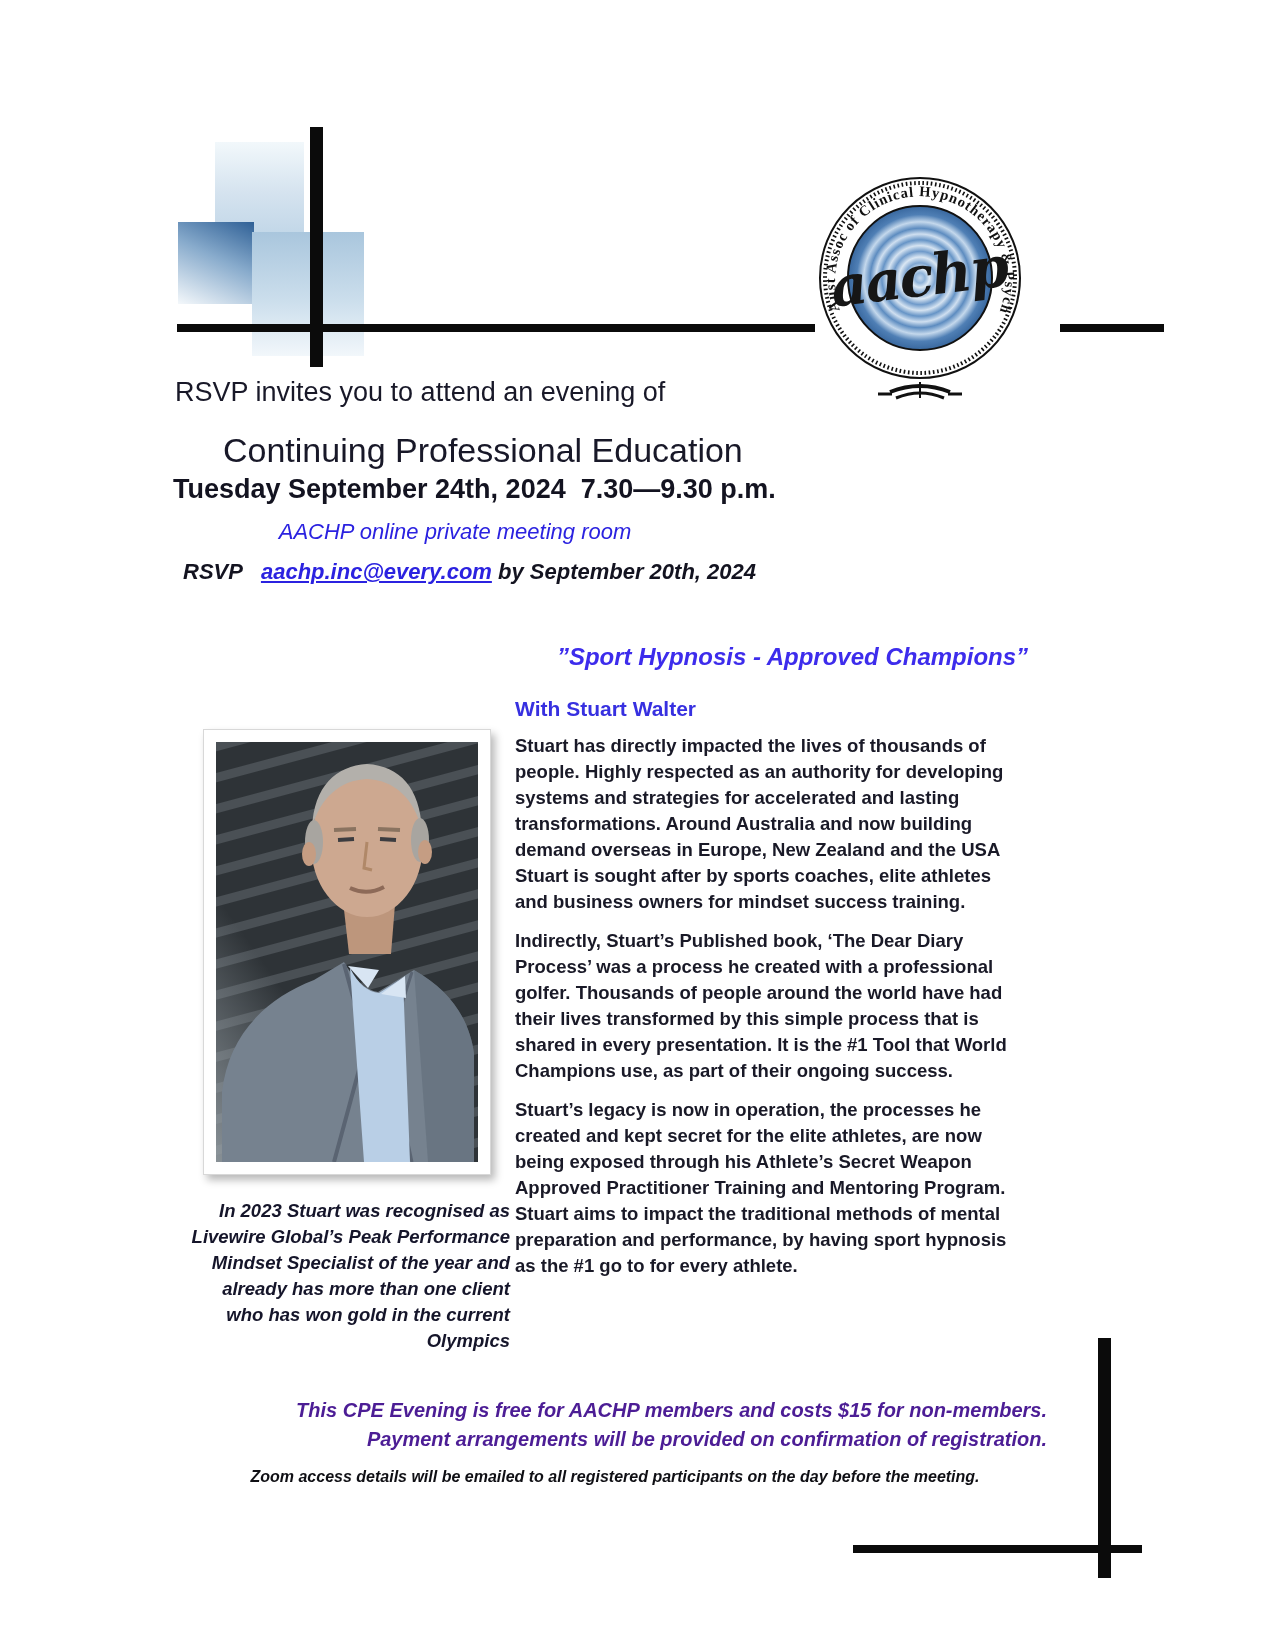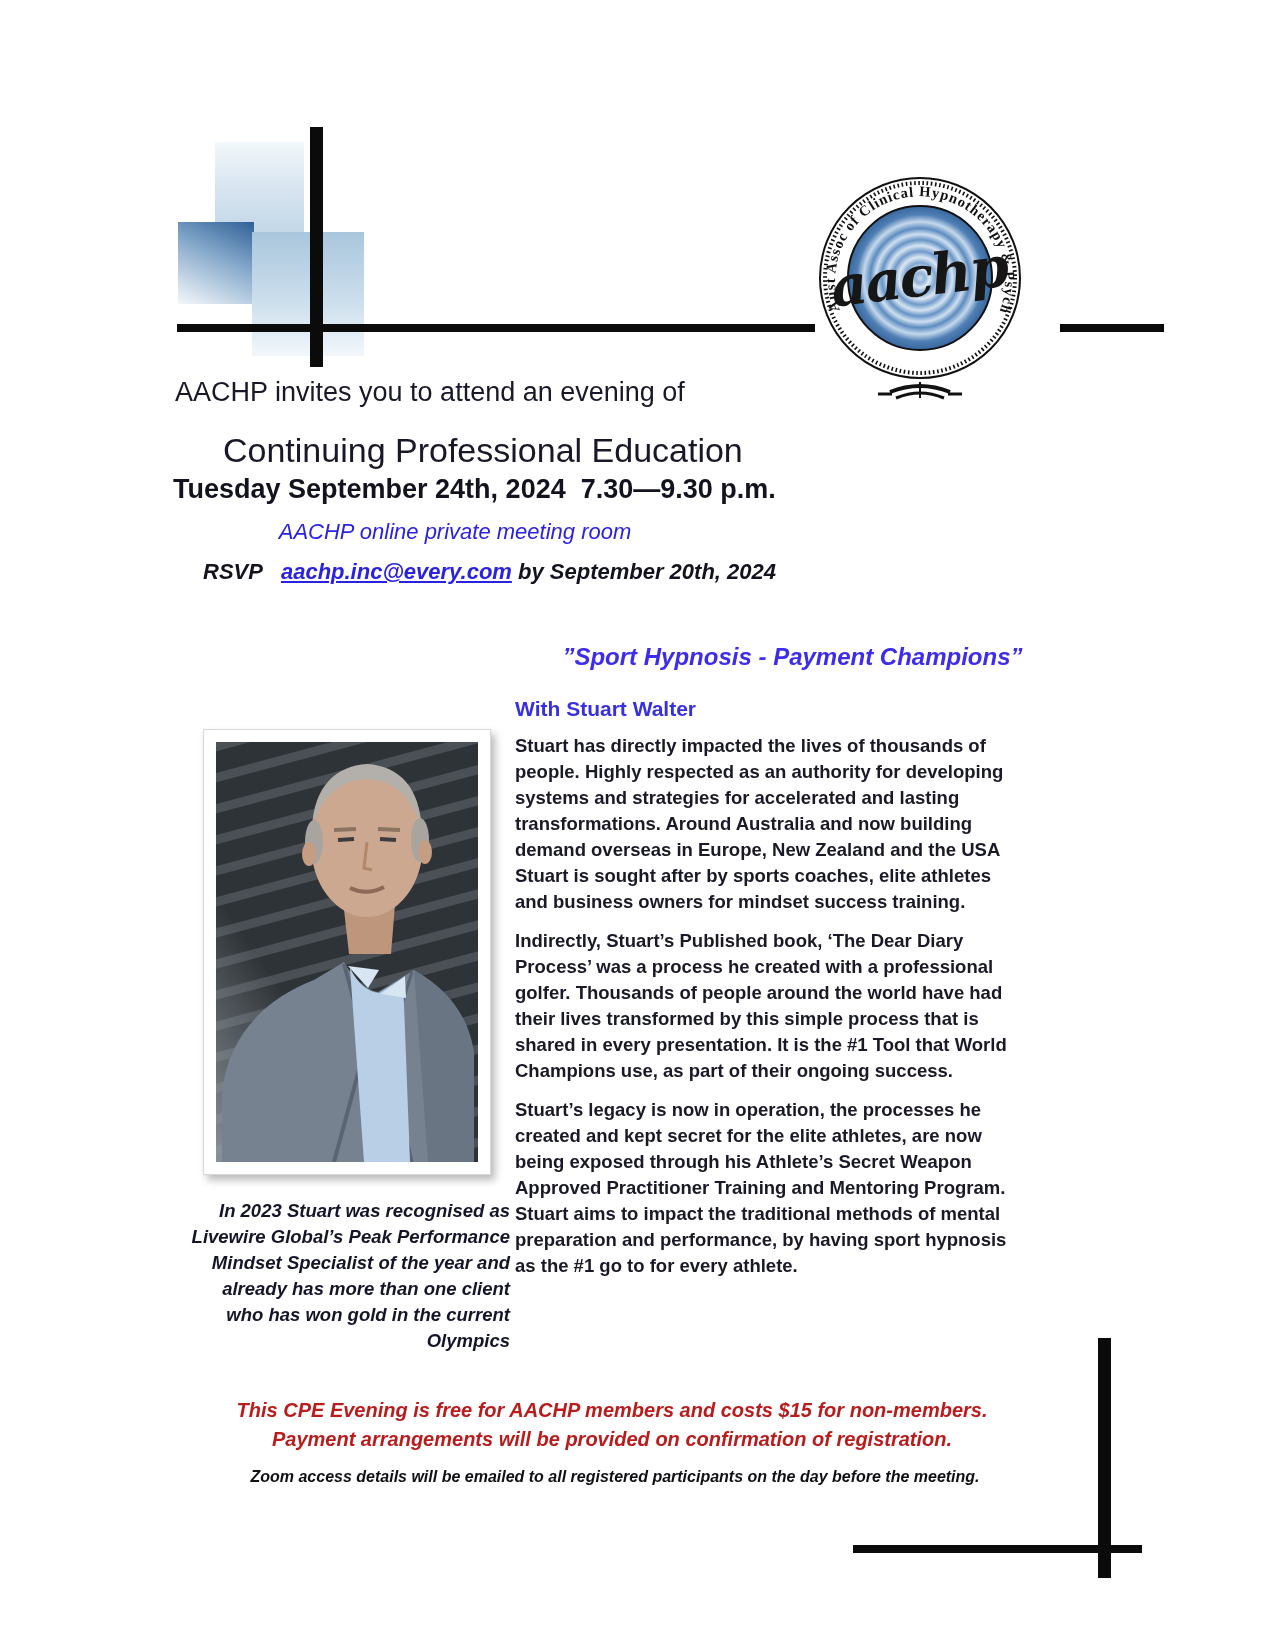--- a/index.html
+++ b/index.html
@@ -17,39 +17,39 @@
   .hline-left{left:177px;top:324px;width:638px;height:8px;background:#0b0b0b;}
   .hline-right{left:1060px;top:324px;width:104px;height:8px;background:#0b0b0b;}
   
   .invite1{left:175px;top:377px;font-size:27px;color:#181828;}
   .invite2{left:223px;top:431px;font-size:34px;color:#181828;}
   .dateline{left:173px;top:474px;font-size:27px;font-weight:700;color:#131320;white-space:pre-wrap;}
   .venue{left:175px;top:519px;width:560px;text-align:center;font-size:22px;
          font-weight:400;font-style:italic;color:#2b22e0;}
   .rsvp{left:183px;top:559px;font-size:22px;font-weight:700;font-style:italic;color:#131320;}
   .rsvp a{color:#2b22e0;text-decoration:underline;}
-  .rsvp .lbl{margin-right:18px;margin-left:20px;}
+  .rsvp .lbl{margin-right:18px;}
   
   .session-title{left:515px;top:643px;width:555px;text-align:center;font-size:24px;
                  font-weight:700;font-style:italic;color:#3d2cec;}
   .presenter{left:515px;top:697px;width:555px;font-size:21px;
              font-weight:700;color:#3730e0;}
   
   .photo-frame{left:203px;top:729px;background:#ffffff;padding:12px;
                border:1px solid #d8d8d8;box-shadow:4px 5px 8px rgba(0,0,0,0.28);}
   .photo-frame svg{display:block;}
   .caption{left:190px;top:1198px;width:320px;text-align:right;font-size:18.5px;
            font-weight:700;font-style:italic;color:#15152a;line-height:26px;}
   
   .bio{left:515px;top:733px;width:500px;font-size:18.5px;font-weight:700;
        color:#191927;line-height:26px;}
   .bio p{margin:0 0 13px 0;}
   
-  .fee{left:192px;top:1396px;width:840px;text-align:center;font-size:20px;
-       font-weight:700;font-style:italic;color:#b91c1c;line-height:29px;}
+  .fee{left:207px;top:1396px;width:840px;text-align:right;font-size:20px;
+       font-weight:700;font-style:italic;color:#4c1d95;line-height:29px;}
   .zoomline{left:230px;top:1462px;width:770px;text-align:center;font-size:16px;
             font-weight:700;font-style:italic;color:#0f0f14;line-height:29px;}
   
   .vline-bot{left:1098px;top:1338px;width:13px;height:240px;background:#0b0b0b;}
   .hline-bot{left:853px;top:1545px;width:289px;height:8px;background:#0b0b0b;}
 </style>
 </head>
 <body>
 
 <div class="page">
@@ -89,30 +89,30 @@
     <text x="114" y="130" text-anchor="middle" transform="rotate(-7 114 120)" font-family="'DejaVu Serif',serif" font-style="italic" font-weight="700" font-size="56" letter-spacing="-2" fill="#161616">aachp</text>
     <g stroke="#111111" fill="none">
       <path d="M 84 226 Q 114 214 144 226" stroke-width="4"></path>
       <path d="M 90 232 Q 114 222 138 232" stroke-width="3"></path>
       <line x1="114" y1="216" x2="114" y2="232" stroke-width="2"></line>
       <line x1="72" y1="228" x2="86" y2="228" stroke-width="3"></line>
       <line x1="142" y1="228" x2="156" y2="228" stroke-width="3"></line>
     </g>
   </svg>
 
-  <div class="abs invite1">AACHP invites you to attend an evening of</div>
+  <div class="abs invite1">RSVP invites you to attend an evening of</div>
   <div class="abs invite2">Continuing Professional Education</div>
   <div class="abs dateline">Tuesday September 24th, 2024  7.30—9.30 p.m.</div>
   <div class="abs venue">AACHP online private meeting room</div>
   <div class="abs rsvp">
     <span class="lbl">RSVP</span><a href="#">aachp.inc@every.com</a>
     <span>by September 20th, 2024</span>
   </div>
 
-  <div class="abs session-title">”Sport Hypnosis - Payment Champions”</div>
+  <div class="abs session-title">”Sport Hypnosis - Approved Champions”</div>
   <div class="abs presenter">With Stuart Walter</div>
 
   <div class="abs photo-frame">
     <svg width="262" height="420" viewBox="0 0 262 420">
       <defs>
         <pattern id="slats" width="30" height="30" patternUnits="userSpaceOnUse" patternTransform="rotate(75)">
           <rect width="30" height="30" fill="#2e3337"></rect>
           <rect width="9" height="30" fill="#4a5055"></rect>
         </pattern>
         <linearGradient id="softlight" x1="0" y1="1" x2="0.7" y2="0.2">

